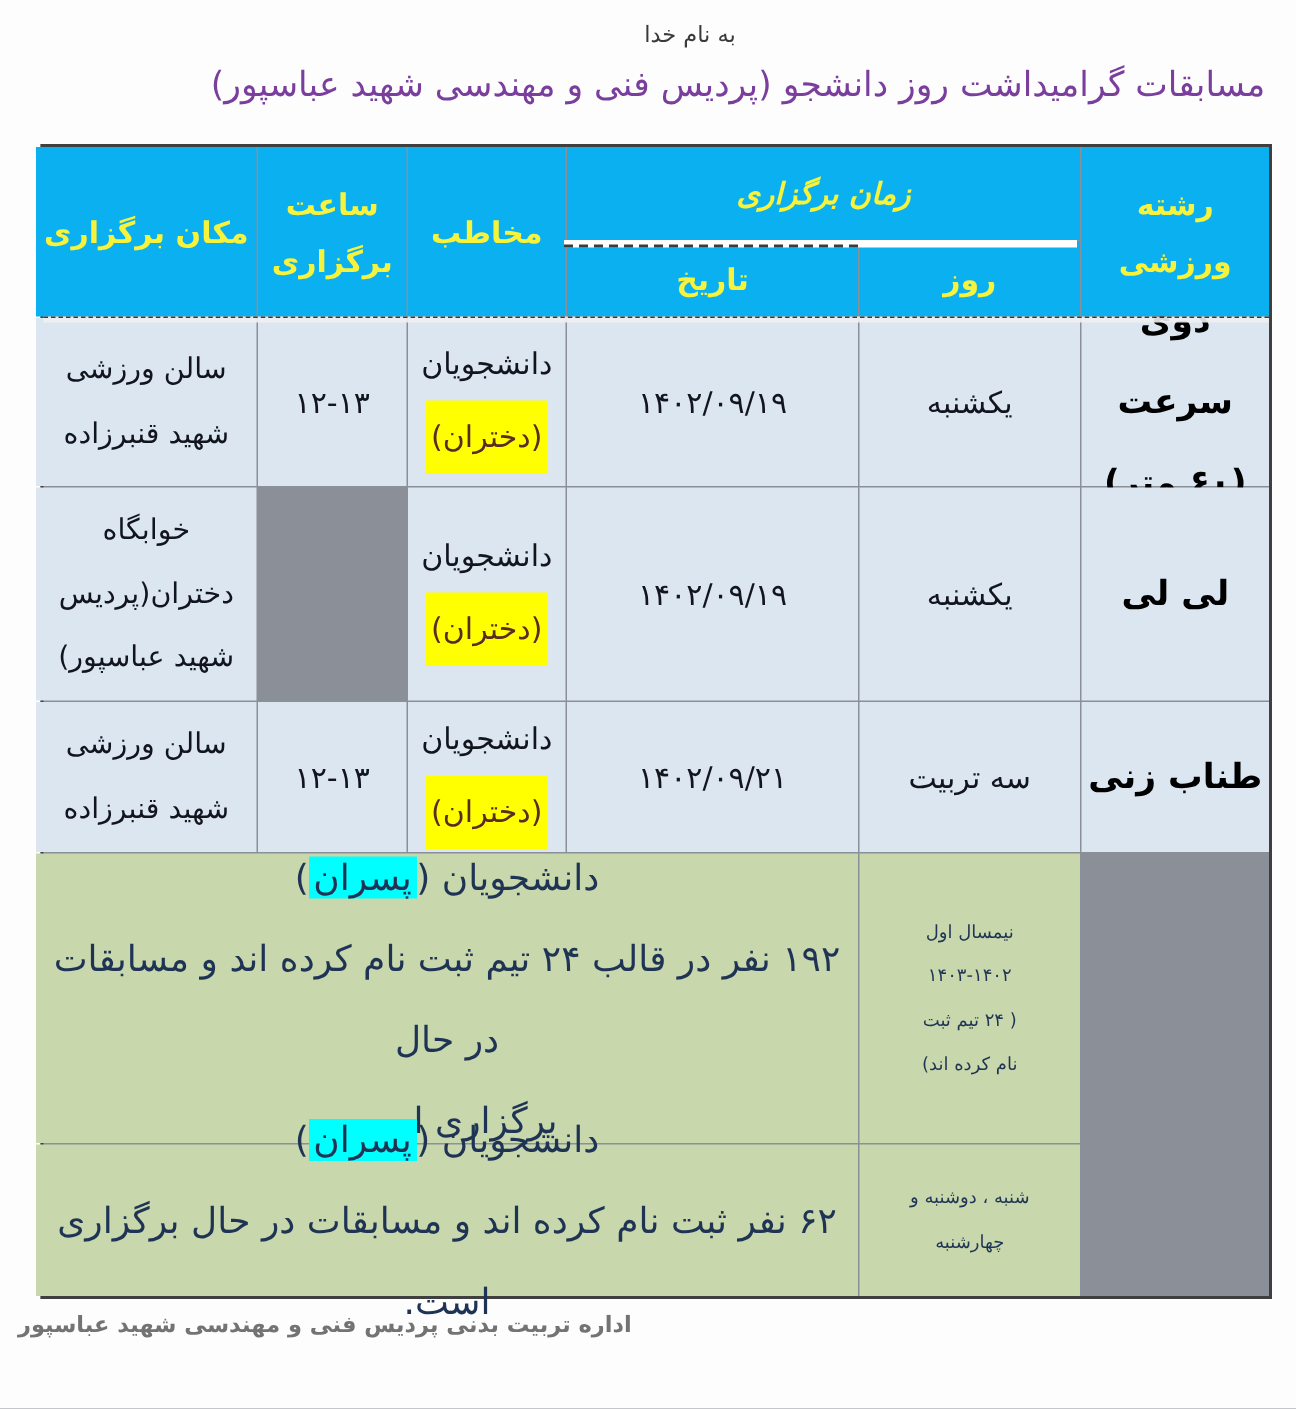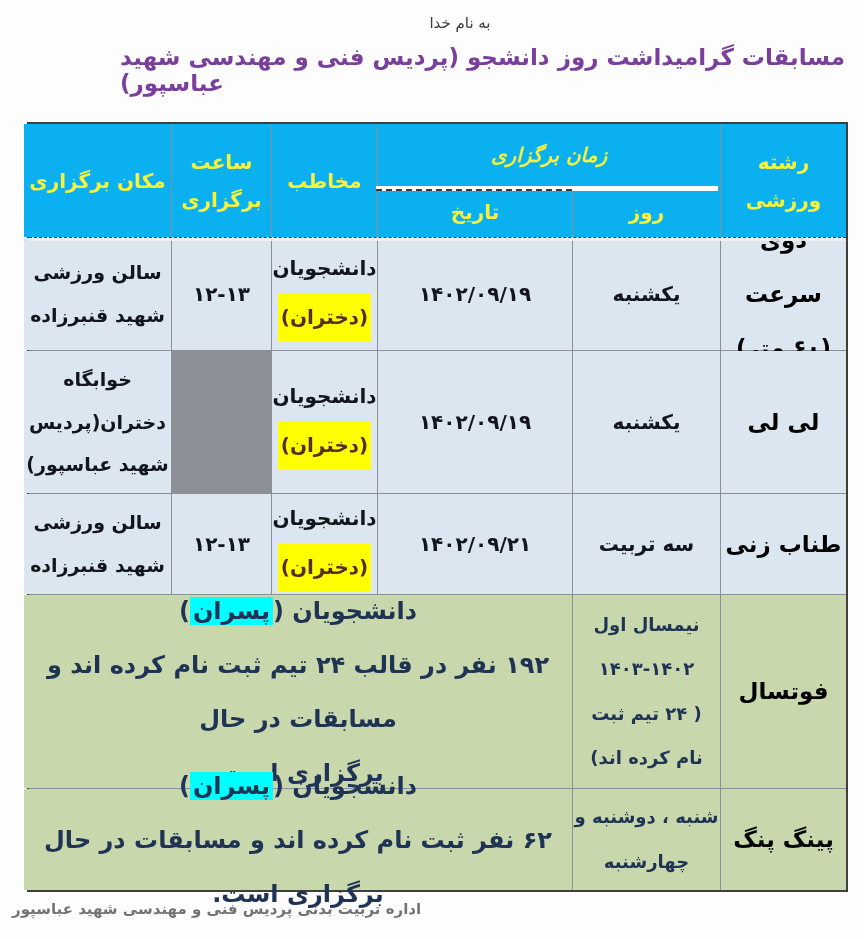--- a/index.html
+++ b/index.html
@@ -8,22 +8,22 @@
     font-family:"DejaVu Sans",sans-serif;
     -webkit-font-smoothing:antialiased;
   }
   .page{position:relative;width:864px;height:718px;}
 
   .bismillah{
     padding-top:14px;padding-left:56px;text-align:center;
     font-size:15px;color:#3a3a3a;direction:rtl;
   }
   .title{
-    margin:12px 0 0;padding-left:120px;text-align:left;direction:rtl;
-    font-size:23px;font-weight:bold;color:var(--title-purple,#7A3E9D);
+    margin:12px 0 0;padding-left:120px;text-align:center;direction:rtl;
+    font-size:23px;font-weight:normal;color:var(--title-purple,#7A3E9D);
     letter-spacing:0;
   }
 
   
   .sched{
     position:relative;direction:rtl;
     margin:26px 0 0 27px;
     width:817px; 
     display:grid;
     grid-template-columns:125px 147px 194px 105px 99px 147px; 
@@ -36,26 +36,26 @@
     display:flex;flex-direction:column;align-items:center;justify-content:center;
     text-align:center;white-space:pre-line;
   }
   .th{
     background:var(--header-bg,#0AB0EF);
     color:var(--header-text,#F7F23B);
     font-weight:bold;font-size:20px;line-height:1.9;
   }
   .td{
     background:var(--row-blue-bg,#DCE6F1);
-    color:#12151d;font-weight:bold;font-size:20px;line-height:2.25;
+    color:#12151d;font-weight:normal;font-size:20px;line-height:2.25;
   }
   .green{background:var(--row-green-bg,#C8D8AC);color:#1F3455;}
   .sport{font-size:23px;line-height:2.35;color:#000;font-weight:bold;}
   .venue{font-size:19px;}
-  .schedule-cell{font-size:18px;line-height:2.45;}
+  .schedule-cell{font-size:12px;line-height:2.45;}
   .note-cell{font-size:24px;line-height:2.25;}
 
   
   .h-sport{grid-column:1;grid-row:1/3;}
   .h-time{grid-column:2/4;grid-row:1;font-style:italic;}
   .h-day{grid-column:2;grid-row:2;}
   .h-date{grid-column:3;grid-row:2;}
   .h-aud{grid-column:4;grid-row:1/3;}
   .h-hours{grid-column:5;grid-row:1/3;}
   .h-venue{grid-column:6;grid-row:1/3;}
@@ -136,32 +136,30 @@
     <div class="cell td col-day r3">سه تربیت</div>
     <div class="cell td col-date r3">۱۴۰۲/۰۹/۲۱</div>
     <div class="cell td col-aud r3">
       <div>دانشجویان</div>
       <div class="hl-yellow">(دختران)</div>
     </div>
     <div class="cell td col-hours r3">۱۲-۱۳</div>
     <div class="cell td venue col-venue r3">سالن ورزشی
 شهید قنبرزاده</div>
 
-    <div class="cell td green sport col-sport r4">فوتسال</div>
     <div class="cell td green schedule-cell col-day r4">نیمسال اول
 ۱۴۰۳-۱۴۰۲
 ( ۲۴ تیم ثبت
 نام کرده اند)</div>
     <div class="cell td green note-cell col-merged r4">
       <div><span>دانشجویان (</span><span class="hl-cyan">پسران</span><span>)</span></div>
       <div>۱۹۲ نفر در قالب ۲۴ تیم ثبت نام کرده اند و مسابقات در حال
 برگزاری است.</div>
     </div>
 
-    <div class="cell td green sport col-sport r5">پینگ پنگ</div>
     <div class="cell td green schedule-cell col-day r5">شنبه ، دوشنبه و
 چهارشنبه</div>
     <div class="cell td green note-cell col-merged r5">
       <div><span>دانشجویان (</span><span class="hl-cyan">پسران</span><span>)</span></div>
       <div>۶۲ نفر ثبت نام کرده اند و مسابقات در حال برگزاری است.</div>
     </div>
 
     <div class="time-divider">
         <div class="ants"></div>
       </div>

